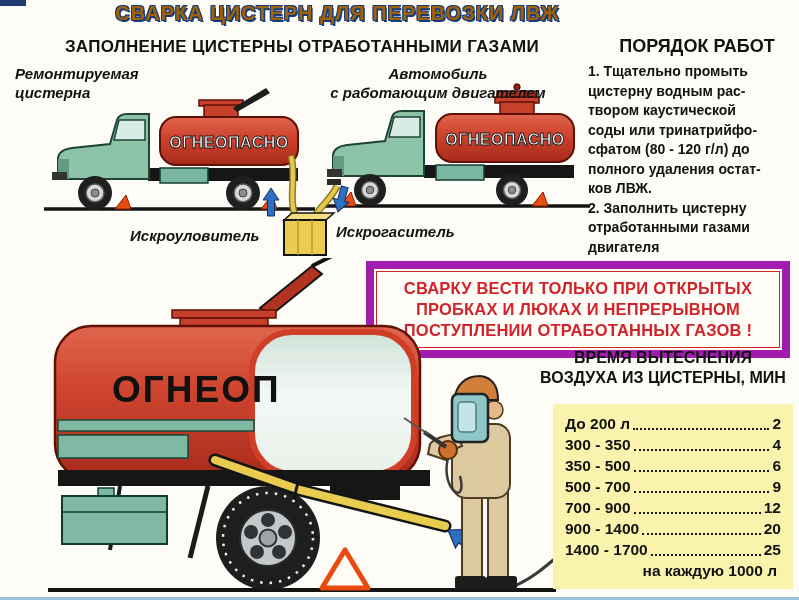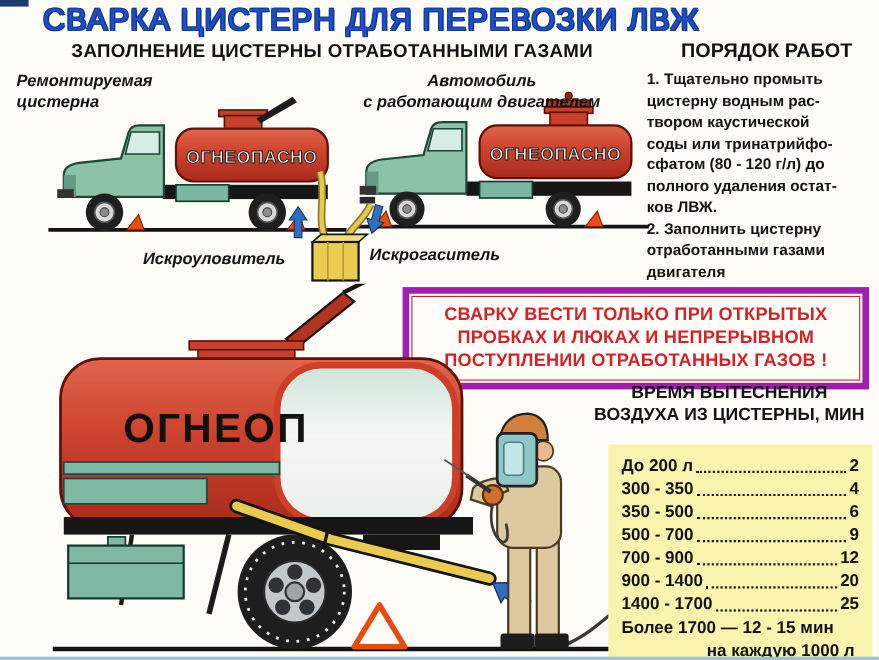--- a/index.html
+++ b/index.html
@@ -6,22 +6,22 @@
   #poster{
     position:relative; width:799px; height:600px; overflow:hidden;
     background:#fdfcf6;
     font-family:"Liberation Sans","DejaVu Sans",sans-serif;
     color:#121212;
   }
   .abs{position:absolute;}
   
   #title{
     left:10px; top:2px; width:655px; text-align:center;
-    font-size:28px; font-weight:normal; letter-spacing:1px;
-    color:#1d4ed8;
+    font-size:20px; font-weight:bold; letter-spacing:1px;
+    color:#a16207;
     text-shadow:-1px -1px 0 #153c7c, 1px -1px 0 #153c7c,
                 -1px 1px 0 #153c7c, 1.5px 1.5px 0 #153c7c;
     white-space:nowrap;
   }
   #subtitle{
     left:28px; top:37px; width:548px; text-align:center;
     font-size:17px; font-weight:bold; letter-spacing:.3px; white-space:nowrap;
   }
   #corner-mark{left:0;top:0;width:26px;height:6px;background:#1e3a6e;}
   #bottom-strip{left:0;bottom:0;width:799px;height:3px;background:#9bc1dd;}
@@ -36,21 +36,21 @@
   }
   
   .scene-label{font-size:15px; font-weight:bold; line-height:19px;font-style:italic;}
   #label-left-truck{left:15px; top:64px;}
   #label-right-truck{left:302px; top:64px; width:272px; text-align:center;}
   #label-iskroulovitel{left:130px; top:226px;}
   #label-iskrogasitel{left:336px; top:222px;}
   
   #warning-box{
     left:366px; top:261px; width:424px;
-    border:6px solid #a21caf; background:#fffdf8; box-sizing:border-box;
+    border:8px solid #a21caf; background:#fffdf8; box-sizing:border-box;
     padding:2px;
   }
   #warning-inner{
     border:1.5px solid #d2232a; padding:6px 8px;
     text-align:center; font-size:16.5px; font-weight:bold;
     line-height:21px; color:#d2232a; letter-spacing:.2px;
   }
   #warning-inner div{white-space:nowrap;}
   
   #table-heading{
@@ -318,18 +318,17 @@
     <div class="tbl-row">
       <span class="range">900 - 1400</span>
       <span class="dots"></span>
       <span class="min">20</span>
     </div>
     <div class="tbl-row">
       <span class="range">1400 - 1700</span>
       <span class="dots"></span>
       <span class="min">25</span>
     </div>
-    <div class="tbl-footer1">Более 1700 — 12 - 15 мин</div>
     <div class="tbl-footer2">на каждую 1000 л</div>
   </div>
 
   <div class="abs" id="bottom-strip"></div>
 </div>
 
 </body></html>

